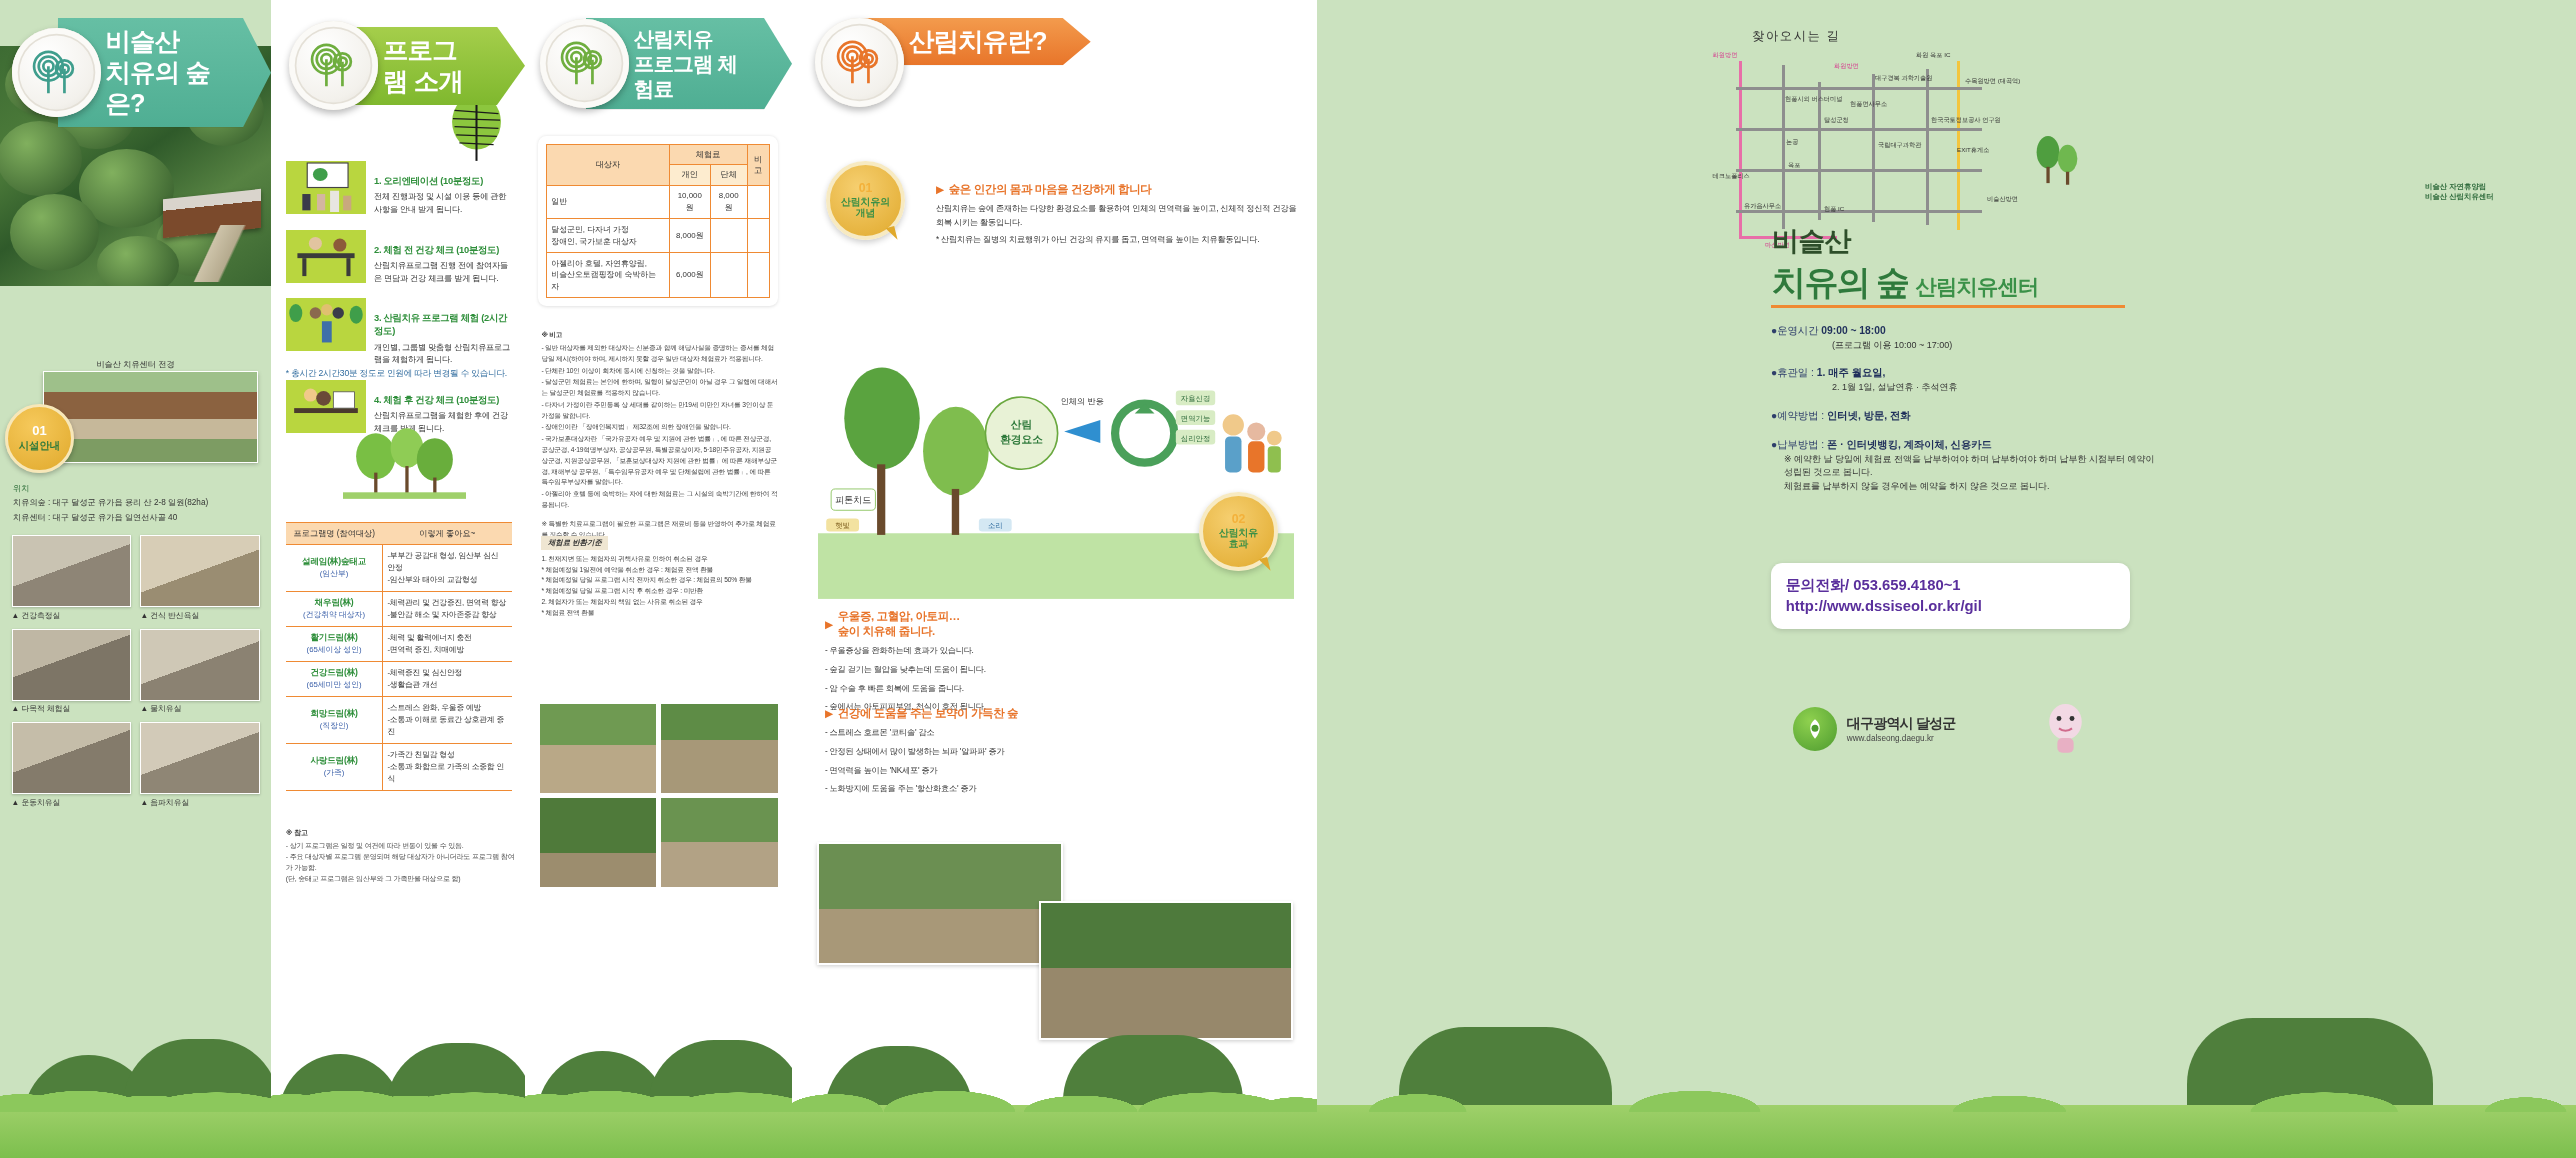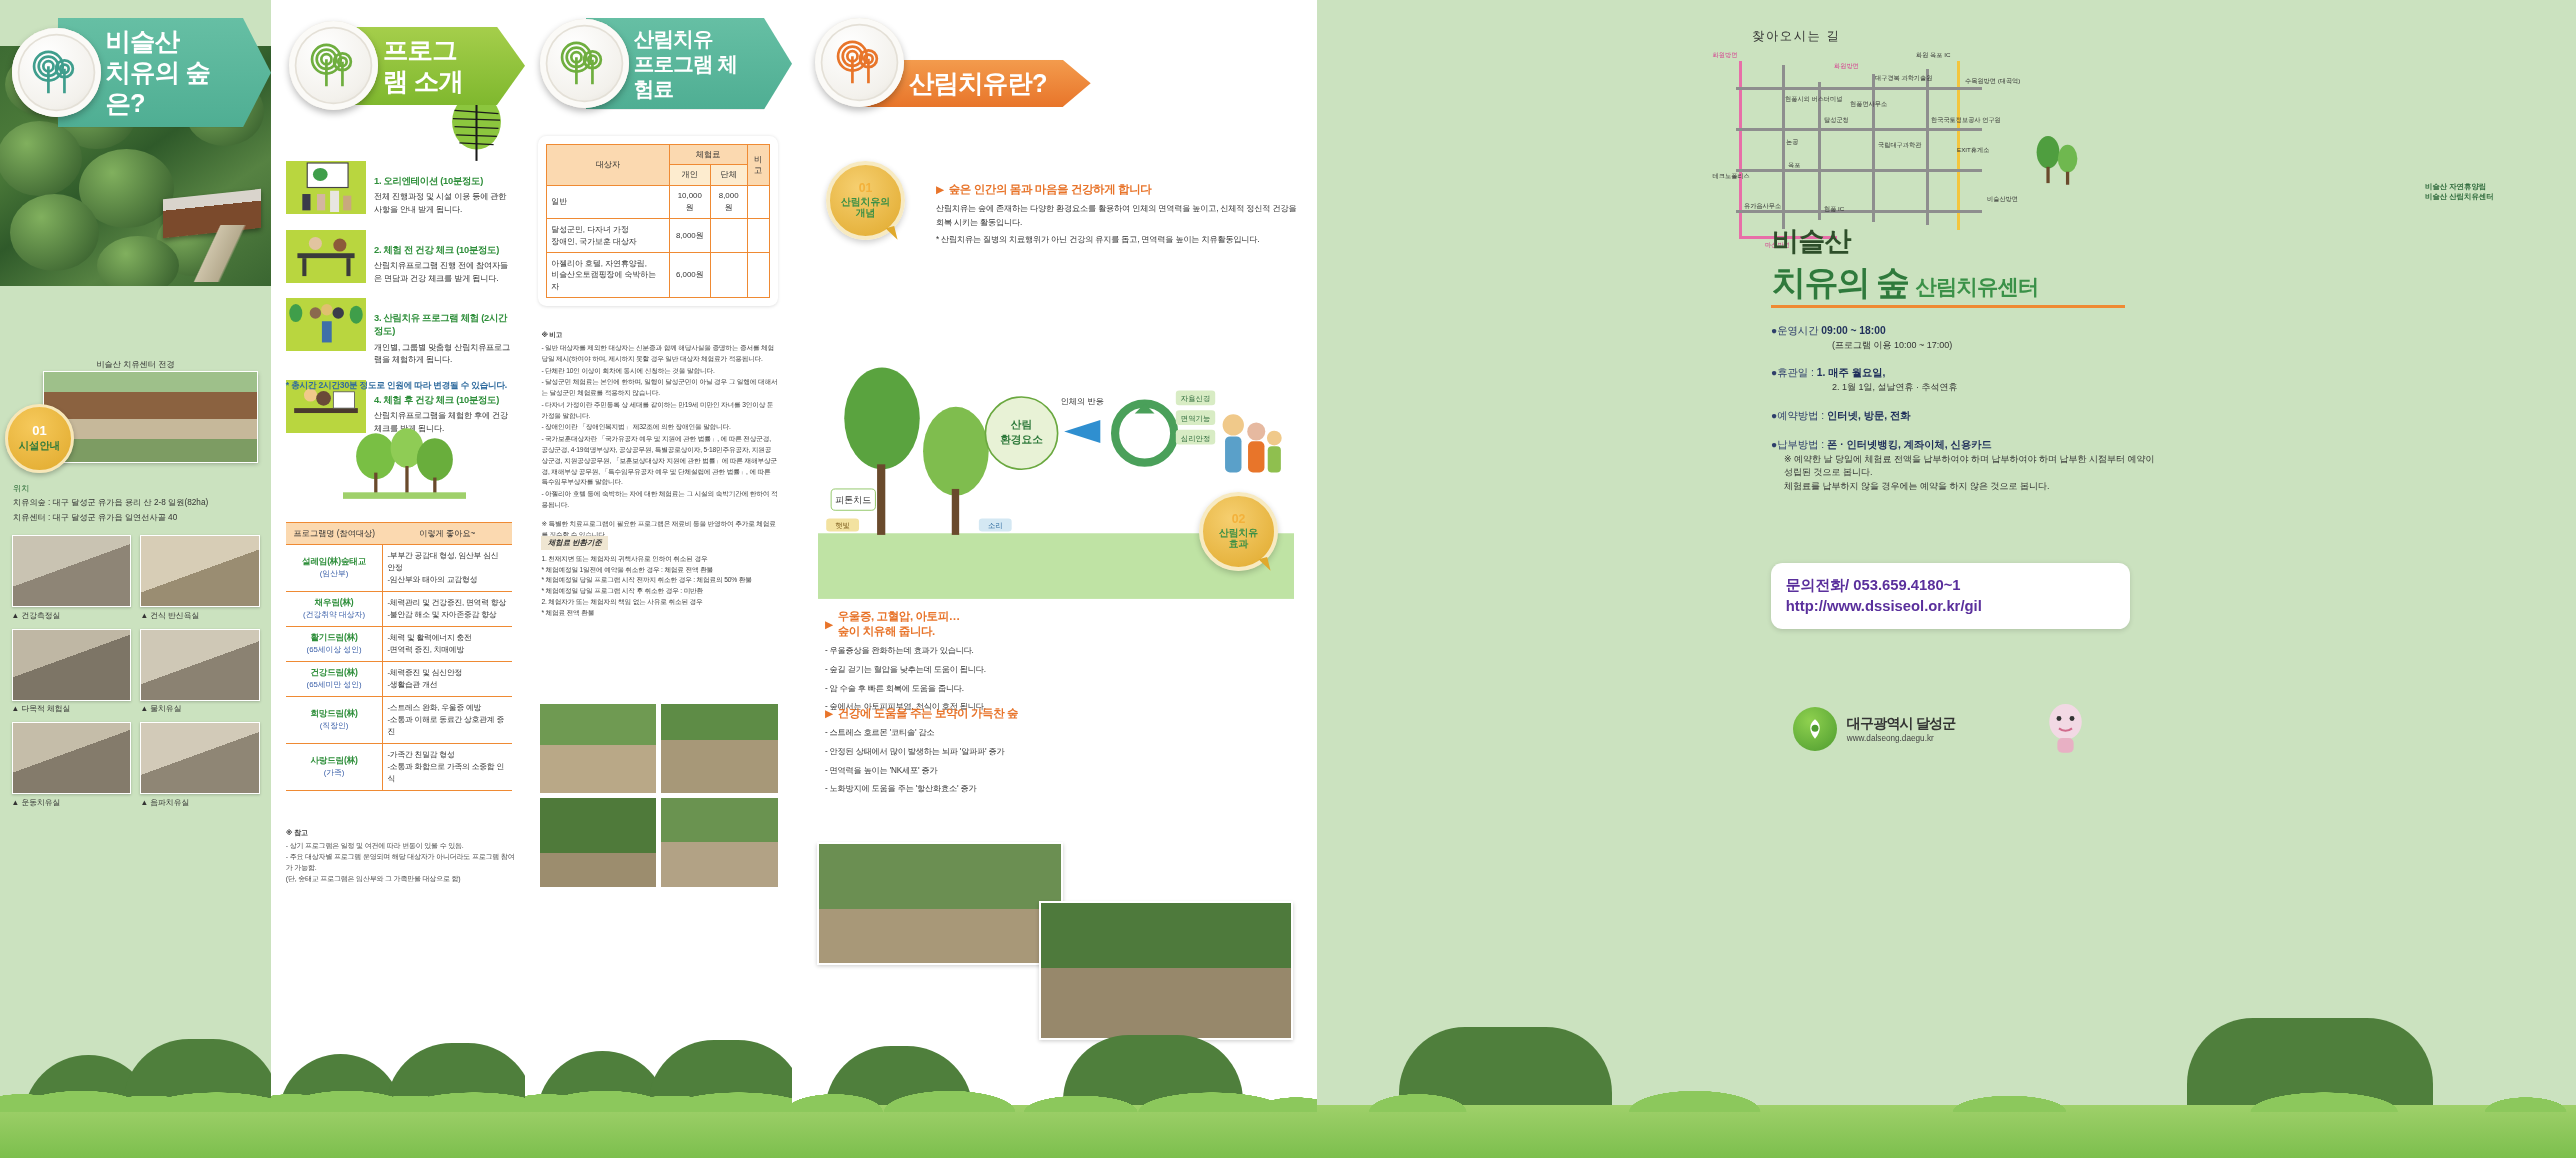--- a/index.html
+++ b/index.html
@@ -120,22 +120,22 @@
   .p2 .head { position: absolute; top: 21.3px; left: 18px; display: flex; align-items: center; z-index: 9; }
   .p2 .title-ribbon { background: linear-gradient(180deg, #a5ce4b 0%, #7fb82e 100%); }
   .p2 .deco-tree { position: absolute; top: 92px; right: 19.7px; width: 57px; height: 71px; }
   .steps { position: absolute; top: 161px; left: 14.8px; width: 226px; }
   .step { display: flex; gap: 8.2px; margin-bottom: 13px; align-items: flex-start; }
   .step .thumb { flex: 0 0 80px; height: 53px; background: #b9d63f; position: relative; overflow: hidden; }
   .step .txt { flex: 1; margin-top: 14px; }
   .step .t { font-size: 9.4px; font-weight: bold; color: #2f8f3b; margin-bottom: 3.3px; letter-spacing: -0.3px; }
   .step .d { font-size: 8.2px; color: #333; line-height: 1.55; letter-spacing: -0.2px; }
   .p2 .note-total {
-    position: absolute; top: 380px; left: 14.8px; width: 226px;
-    font-size: 8.6px; font-weight: bold; color: #2f6b9e; letter-spacing: -0.2px;
+    position: absolute; top: 368px; left: 14.8px; width: 226px;
+    font-size: 8.6px; font-weight: normal; color: #2f6b9e; letter-spacing: -0.2px;
   }
   .p2 .mid-art { position: absolute; top: 420px; left: 72px; width: 123px; height: 79px; }
   .ptable {
     position: absolute; top: 522px; left: 14.8px; width: 226px;
     border-collapse: collapse; font-size: 7.8px;
   }
   .ptable th {
     background: #fbd9b0; color: #333; font-weight: normal; padding: 4.9px 3.3px;
     border-top: 1.6px solid #ef8a33; border-bottom: 1.6px solid #ef8a33; font-size: 8.2px;
   }
@@ -185,21 +185,21 @@
   .refundbox .body { font-size: 6.7px; color: #3a3a3a; line-height: 1.62; letter-spacing: -0.2px; }
   .p3 .photos {
     position: absolute; top: 704px; left: 14.8px; width: 238px;
     display: grid; grid-template-columns: 1fr 1fr; gap: 4.9px;
   }
   .p3 .photos .ph { width: 100%; height: 89px; }
 
   
   .p4 { width: 525px; background: #cbe2bf; }
   .p4 .inner { position: absolute; top: 0; left: 0; width: 525px; height: 1158px; background: #ffffff; }
-  .p4 .head { position: absolute; top: 18px; left: 23px; display: flex; align-items: flex-end; z-index: 9; }
+  .p4 .head { position: absolute; top: 18px; left: 23px; display: flex; align-items: flex-start; z-index: 9; }
   .p4 .title-ribbon { background: linear-gradient(180deg, #f39b4d 0%, #e8752a 100%); }
   .bubble {
     position: absolute; width: 79px; height: 79px; border-radius: 50%;
     background: radial-gradient(circle at 40% 32%, #f6cf70, #e0a92c);
     display: flex; flex-direction: column; align-items: center; justify-content: center;
     border: 4.1px solid #f7eac2; box-shadow: 0 2.5px 6.6px rgba(0,0,0,.2);
   }
   .bubble .n { font-size: 12.3px; color: #f3b13a; font-weight: bold; line-height: 1; }
   .bubble .l { font-size: 9.8px; color: #3a8f46; font-weight: bold; text-align: center; line-height: 1.2; margin-top: 1.6px; }
   .bubble::after {

